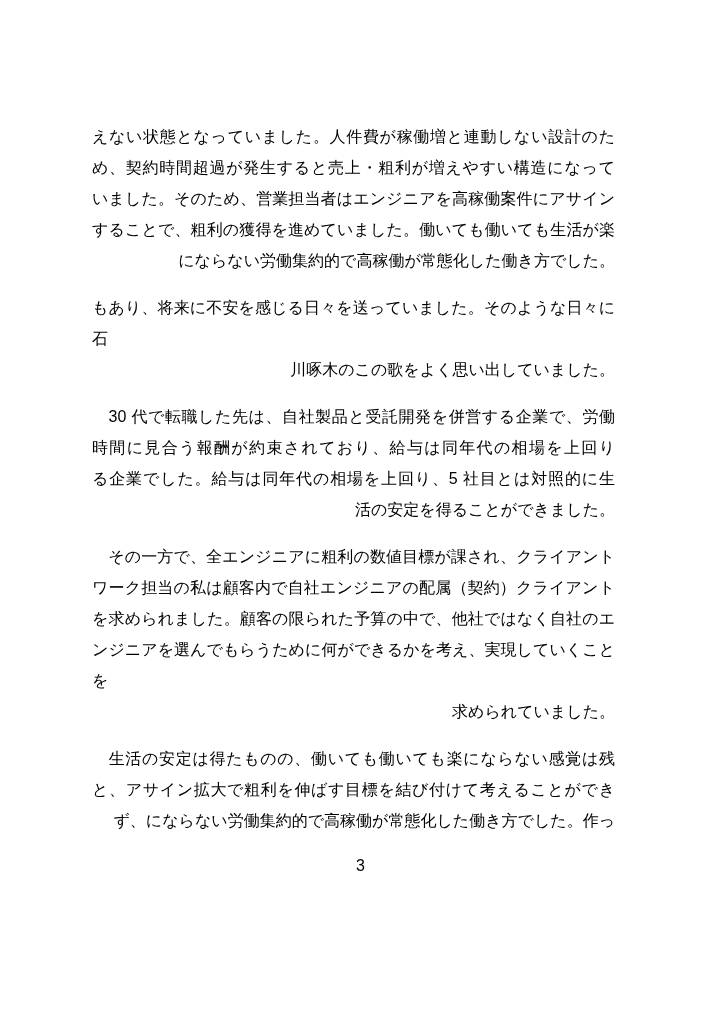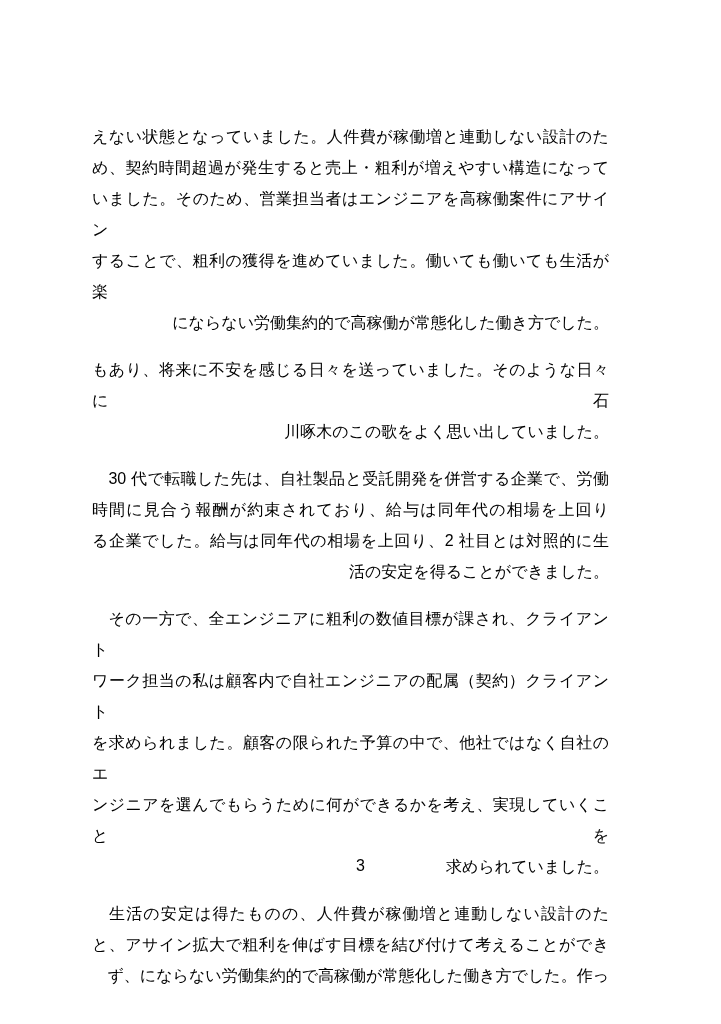--- a/index.html
+++ b/index.html
@@ -18,21 +18,21 @@
   }
   .content {
     position: absolute;
     left: 92px;
     top: 121px;
     width: 533px;
     font-size: 16px;
     line-height: 31px;
   }
   .paragraph {
-    margin: 0 16px 16px 0;
+    margin: 0 10px 16px 0;
     padding: 0;
   }
   .line {
     text-align: right;
     text-justify: inter-ideograph;
   }
   .line.fill {
     text-align: justify;
     text-align-last: justify;
     -moz-text-align-last: justify;
@@ -59,30 +59,30 @@
         <div class="line fill">することで、粗利の獲得を進めていました。働いても働いても生活が楽</div>
         <div class="line">にならない労働集約的で高稼働が常態化した働き方でした。</div>
       </div>
       <div class="paragraph">
         <div class="line fill">もあり、将来に不安を感じる日々を送っていました。そのような日々に石</div>
         <div class="line">川啄木のこの歌をよく思い出していました。</div>
       </div>
       <div class="paragraph">
         <div class="line fill">　30 代で転職した先は、自社製品と受託開発を併営する企業で、労働</div>
         <div class="line fill">時間に見合う報酬が約束されており、給与は同年代の相場を上回り</div>
-        <div class="line fill">る企業でした。給与は同年代の相場を上回り、2 社目とは対照的に生</div>
+        <div class="line fill">る企業でした。給与は同年代の相場を上回り、5 社目とは対照的に生</div>
         <div class="line">活の安定を得ることができました。</div>
       </div>
       <div class="paragraph">
         <div class="line fill">　その一方で、全エンジニアに粗利の数値目標が課され、クライアント</div>
         <div class="line fill">ワーク担当の私は顧客内で自社エンジニアの配属（契約）クライアント</div>
         <div class="line fill">を求められました。顧客の限られた予算の中で、他社ではなく自社のエ</div>
         <div class="line fill">ンジニアを選んでもらうために何ができるかを考え、実現していくことを</div>
         <div class="line">求められていました。</div>
       </div>
       <div class="paragraph">
-        <div class="line fill">　生活の安定は得たものの、人件費が稼働増と連動しない設計のた</div>
+        <div class="line fill">　生活の安定は得たものの、働いても働いても楽にならない感覚は残</div>
         <div class="line fill">と、アサイン拡大で粗利を伸ばす目標を結び付けて考えることができ</div>
         <div class="line">ず、にならない労働集約的で高稼働が常態化した働き方でした。作っ</div>
       </div>
     </div>
   <div class="footer">3</div>
 </div>
 
 </body></html>

